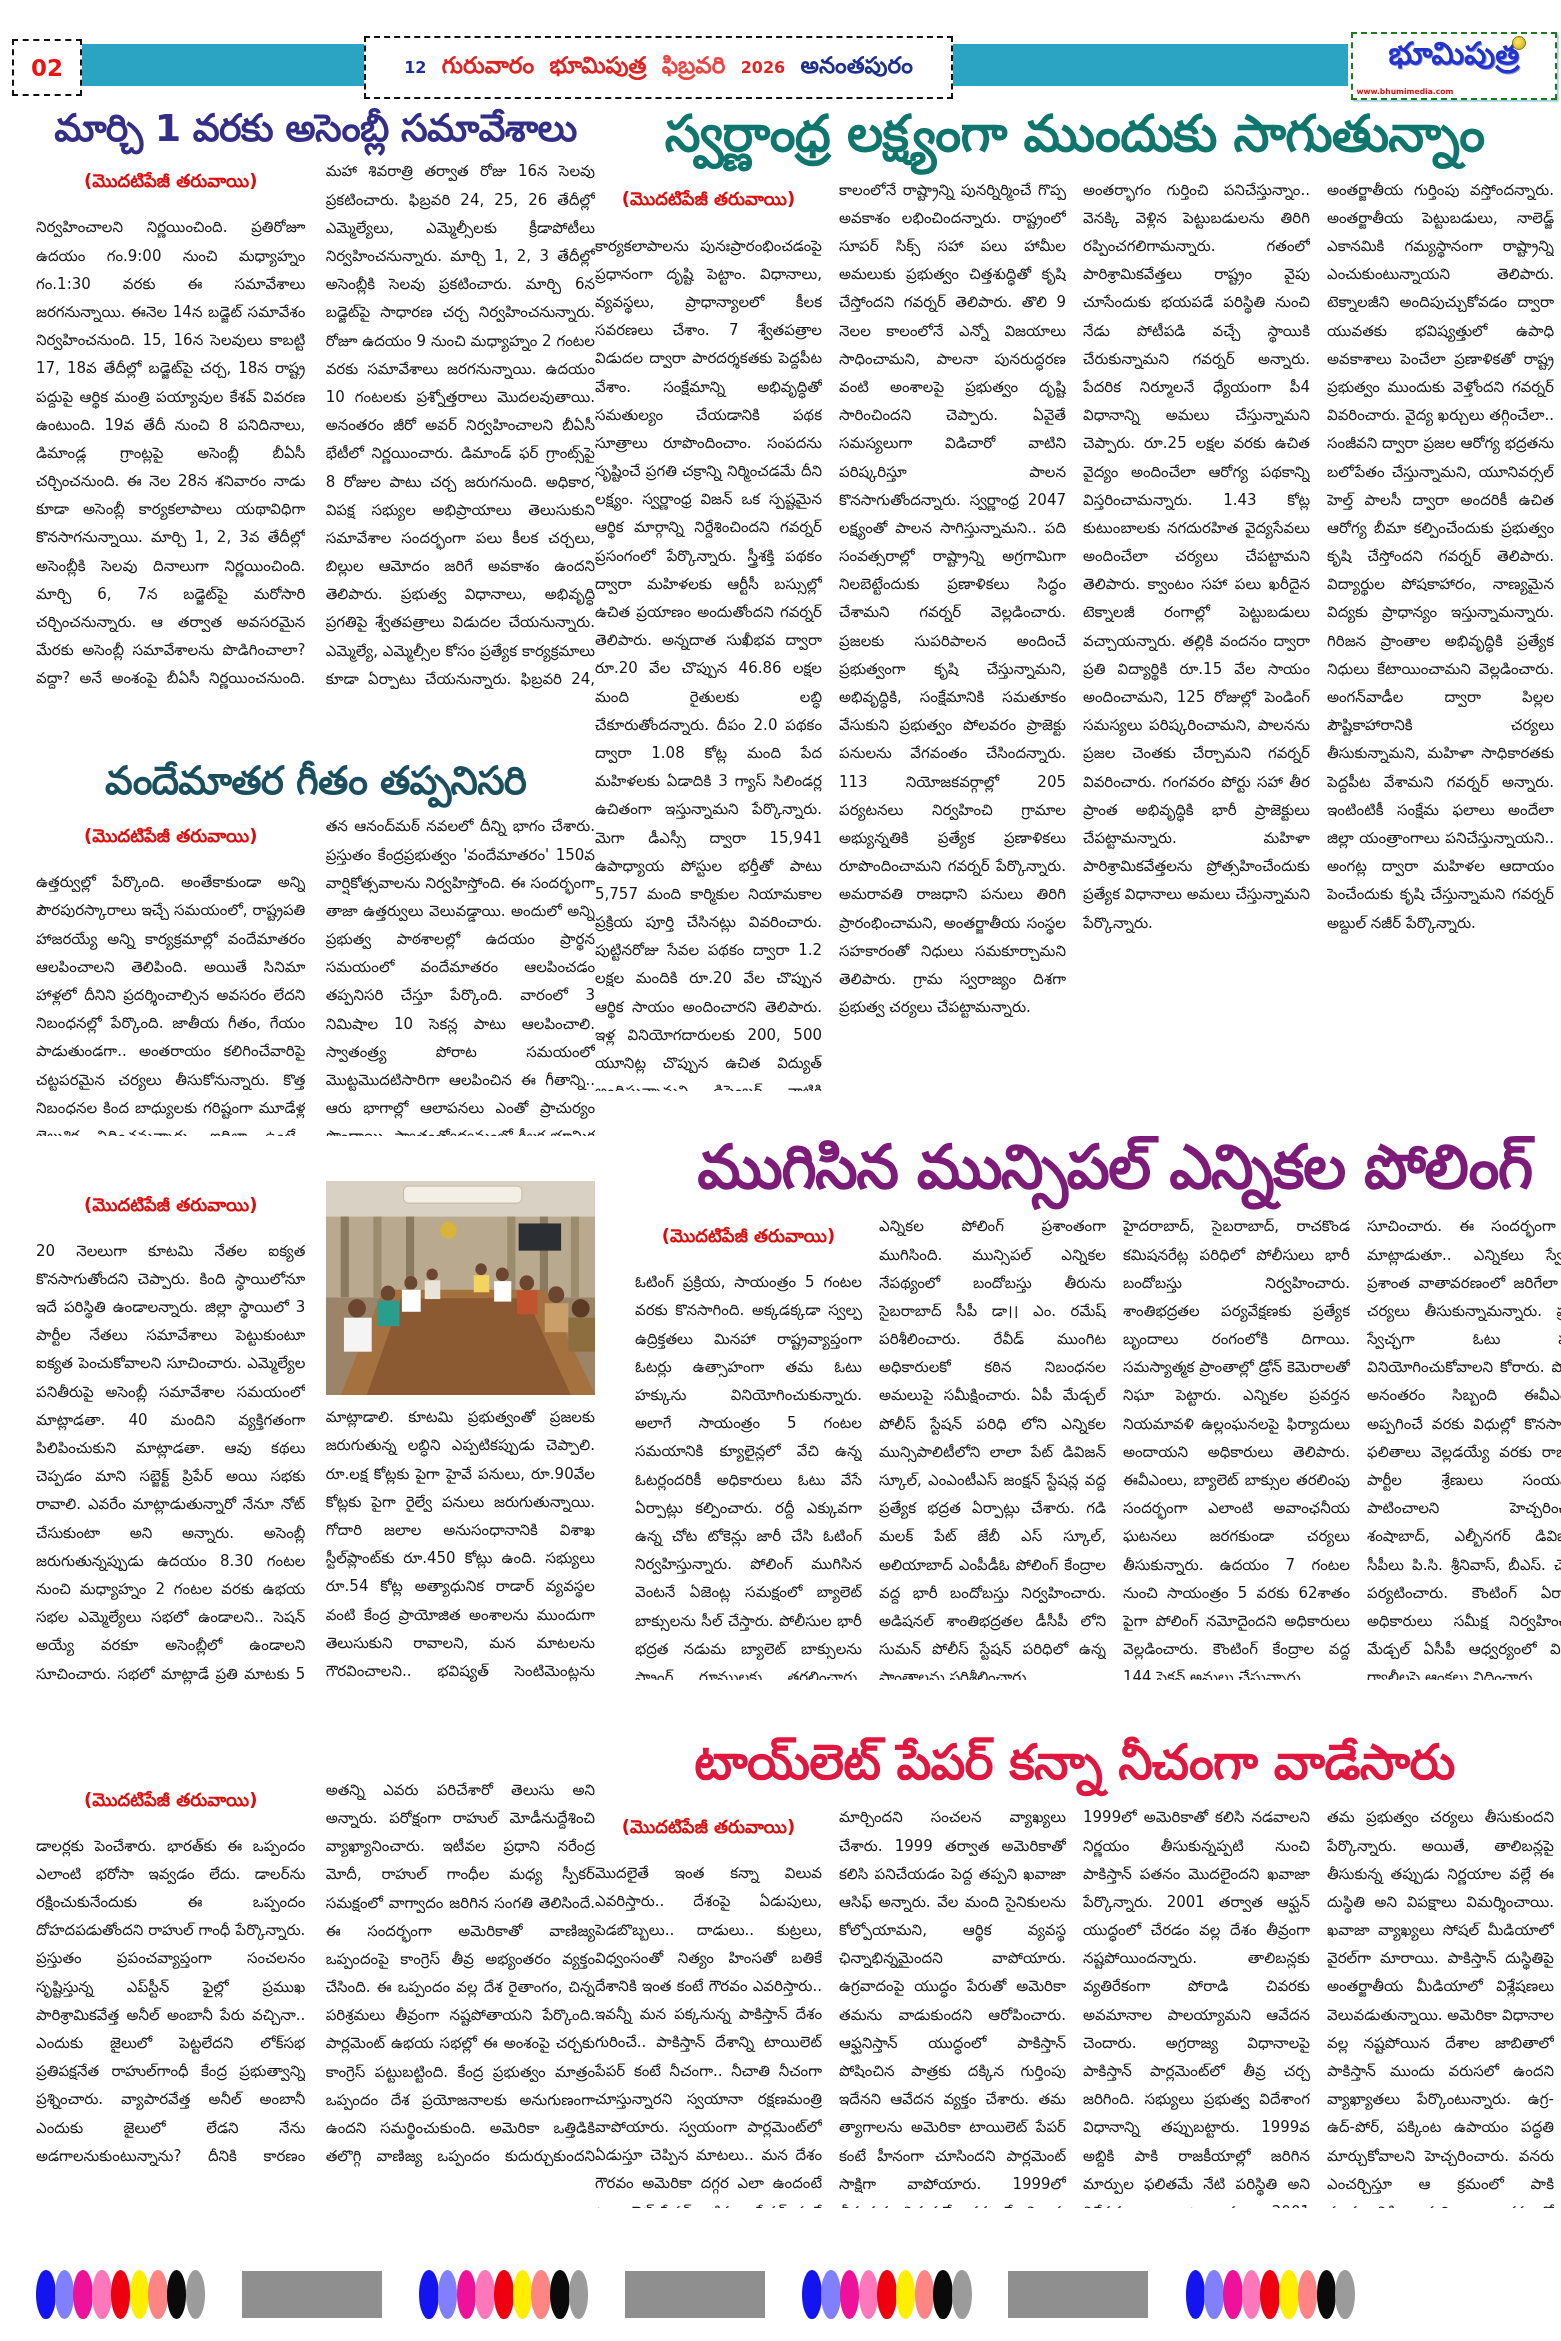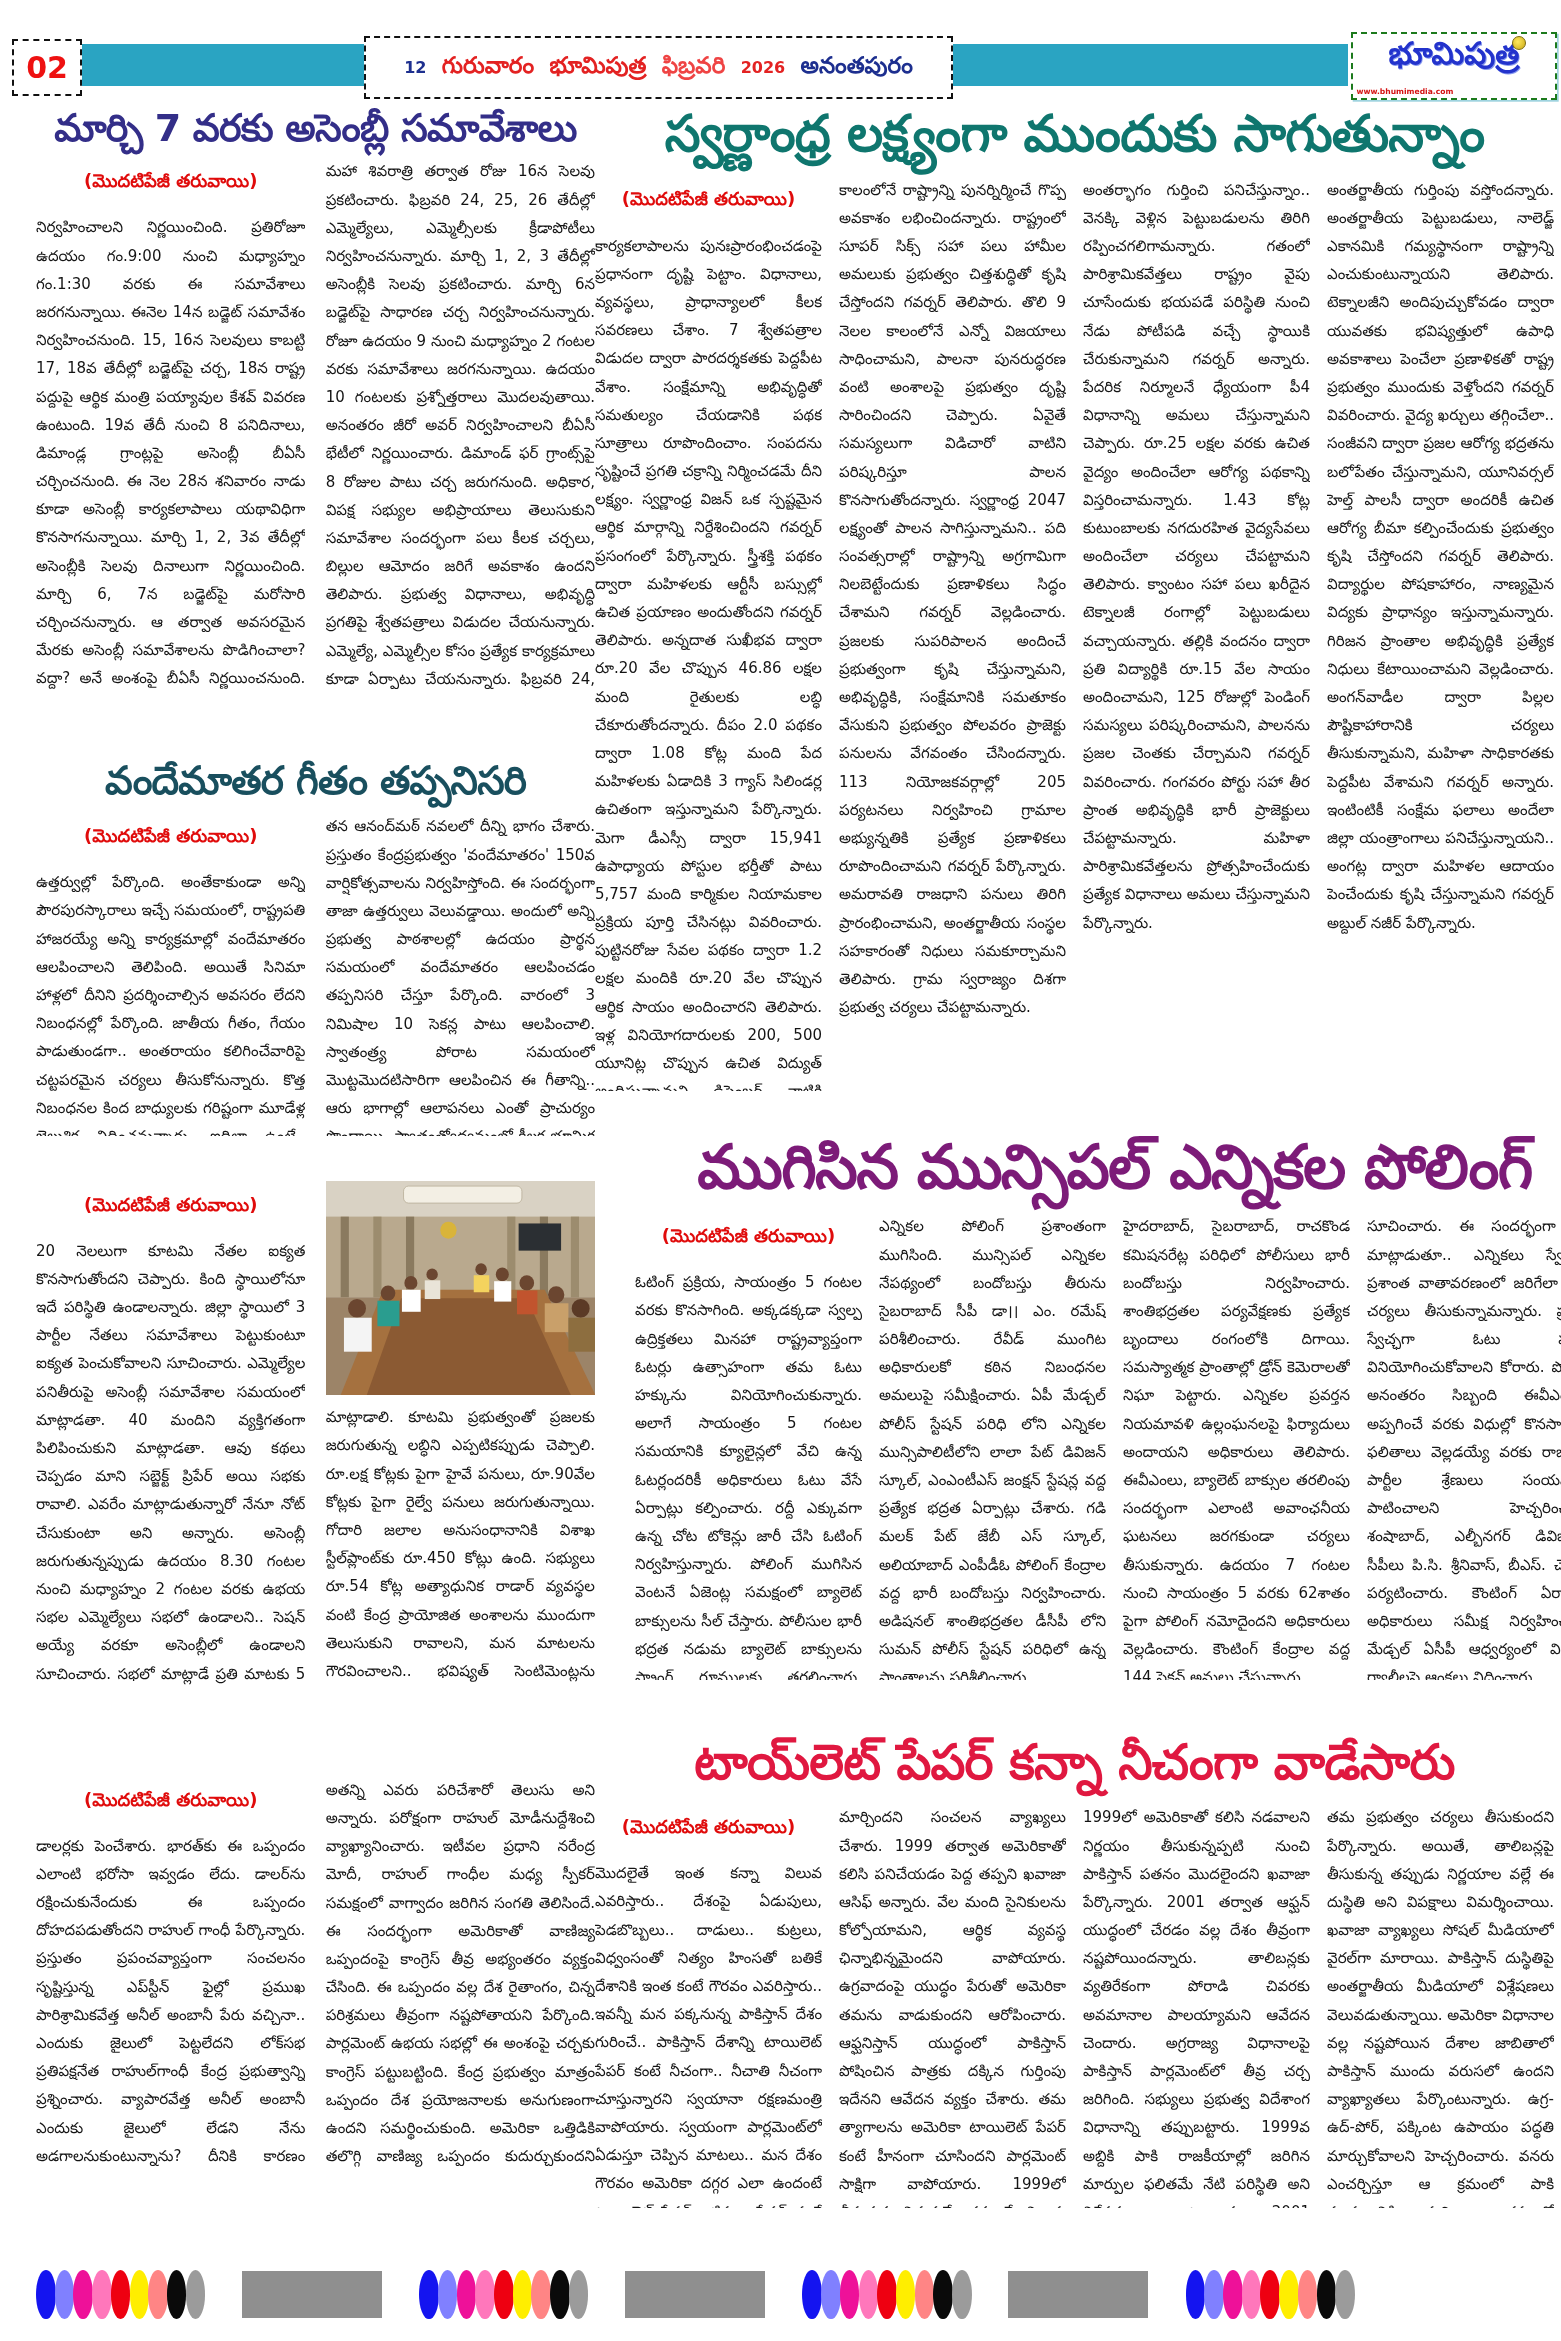--- a/index.html
+++ b/index.html
@@ -3,21 +3,21 @@
 <meta charset="utf-8">
 <style>
   html,body{margin:0;padding:0;background:#ffffff;}
   .page{position:relative;width:1562px;height:2342px;background:#ffffff;
         font-family:"DejaVu Sans",sans-serif;overflow:hidden;}
 
   
   .mast-bar{position:absolute;left:75px;top:44px;width:1273px;height:42px;background:#2aa4c2;}
   .pagenum-box{position:absolute;left:12px;top:39px;width:66px;height:53px;background:#fff;
                border:2.5px dashed #111;display:flex;align-items:center;justify-content:center;
-               font-size:30px;font-weight:bold;}
+               font-size:23px;font-weight:bold;}
   .datebox{position:absolute;left:364px;top:36px;width:585px;height:59px;background:#fff;
            border:2.5px dashed #111;display:flex;align-items:center;justify-content:center;gap:15.3px;
            font-weight:bold;font-size:23px;white-space:nowrap;}
   .datebox .big{font-size:16px;}
   .logo-box{position:absolute;left:1351px;top:32px;width:202px;height:64px;background:#fff;
             border:2.5px dashed #1c7a1c;box-shadow:1.7px 1.7px 0 #9fd3df;overflow:hidden;}
   .logo-main{color:#2333cc;font-weight:bold;font-size:31px;line-height:1.05;text-align:center;margin-top:3.4px;
              text-shadow:0.8px 0.8px 0 #8899ee;}
   .logo-sub{position:absolute;left:3.4px;bottom:2.5px;color:#d41111;font-size:7.6px;font-weight:bold;}
   .logo-emblem{position:absolute;right:29px;top:1.7px;width:12px;height:12px;border-radius:50%;
@@ -85,21 +85,21 @@
     <span class="big" style="color: rgb(227, 34, 34);">2026</span>
     <span style="color: rgb(29, 47, 143);">అనంతపురం</span>
   </div>
   <div class="logo-box">
     <div class="logo-emblem"></div>
     <div class="logo-main">భూమిపుత్ర</div>
     <div class="logo-sub">www.bhumimedia.com</div>
   </div>
 
   <div class="article a0">
-    <div class="headline" style="color: rgb(51, 46, 136);">మార్చి 7 వరకు అసెంబ్లీ సమావేశాలు</div>
+    <div class="headline" style="color: rgb(51, 46, 136);">మార్చి 1 వరకు అసెంబ్లీ సమావేశాలు</div>
     <div class="cols">
       <div class="col">
         <div class="dateline">(మొదటిపేజీ తరువాయి)</div>
         <span>నిర్వహించాలని నిర్ణయించింది. ప్రతిరోజూ ఉదయం గం.9:00 నుంచి మధ్యాహ్నం గం.1:30 వరకు ఈ సమావేశాలు జరగనున్నాయి. ఈనెల 14న బడ్జెట్ సమావేశం నిర్వహించనుంది. 15, 16న సెలవులు కాబట్టి 17, 18వ తేదీల్లో బడ్జెట్‌పై చర్చ, 18న రాష్ట్ర పద్దుపై ఆర్థిక మంత్రి పయ్యావుల కేశవ్ వివరణ ఉంటుంది. 19వ తేదీ నుంచి 8 పనిదినాలు, డిమాండ్ల గ్రాంట్లపై అసెంబ్లీ బీఏసీ చర్చించనుంది. ఈ నెల 28న శనివారం నాడు కూడా అసెంబ్లీ కార్యకలాపాలు యథావిధిగా కొనసాగనున్నాయి. మార్చి 1, 2, 3వ తేదీల్లో అసెంబ్లీకి సెలవు దినాలుగా నిర్ణయించింది. మార్చి 6, 7న బడ్జెట్‌పై మరోసారి చర్చించనున్నారు. ఆ తర్వాత అవసరమైన మేరకు అసెంబ్లీ సమావేశాలను పొడిగించాలా? వద్దా? అనే అంశంపై బీఏసీ నిర్ణయించనుంది. అసెంబ్లీ సమావేశాల్లో రోజూ జీరో అవర్ నిర్వహించాలని నిర్ణయం తీసుకున్నారు. ఏపీ శాసనసభ స్పీకర్ అయ్యన్నపాత్రుడు అధ్యక్షతన నిర్వహించిన బీఏసీ సమావేశంలో ఈ నిర్ణయాలు తీసుకున్నారు. 17 రోజులపాటు అసెంబ్లీ కార్యకలాపాలు నిర్వహించనున్నారు. 15 ఆదివారం కాగా..</span>
       </div>
       <div class="col">
         <span>మహా శివరాత్రి తర్వాత రోజు 16న సెలవు ప్రకటించారు. ఫిబ్రవరి 24, 25, 26 తేదీల్లో ఎమ్మెల్యేలు, ఎమ్మెల్సీలకు క్రీడాపోటీలు నిర్వహించనున్నారు. మార్చి 1, 2, 3 తేదీల్లో అసెంబ్లీకి సెలవు ప్రకటించారు. మార్చి 6న బడ్జెట్‌పై సాధారణ చర్చ నిర్వహించనున్నారు. రోజూ ఉదయం 9 నుంచి మధ్యాహ్నం 2 గంటల వరకు సమావేశాలు జరగనున్నాయి. ఉదయం 10 గంటలకు ప్రశ్నోత్తరాలు మొదలవుతాయి. అనంతరం జీరో అవర్ నిర్వహించాలని బీఏసీ భేటీలో నిర్ణయించారు. డిమాండ్ ఫర్ గ్రాంట్స్‌పై 8 రోజుల పాటు చర్చ జరుగనుంది. అధికార, విపక్ష సభ్యుల అభిప్రాయాలు తెలుసుకుని సమావేశాల సందర్భంగా పలు కీలక చర్చలు, బిల్లుల ఆమోదం జరిగే అవకాశం ఉందని తెలిపారు. ప్రభుత్వ విధానాలు, అభివృద్ధి ప్రగతిపై శ్వేతపత్రాలు విడుదల చేయనున్నారు. ఎమ్మెల్యే, ఎమ్మెల్సీల కోసం ప్రత్యేక కార్యక్రమాలు కూడా ఏర్పాటు చేయనున్నారు. ఫిబ్రవరి 24, 25, 26 తేదీల్లో ఎమ్మెల్యేల ఆటల పోటీల నిర్వహించనున్నారు. ఈ కార్యక్రమాల రూపకల్పనకు స్పీకర్ కార్యాలయం పర్యవేక్షణ వహించనుంది.</span>
       </div>
     </div>
   </div>

